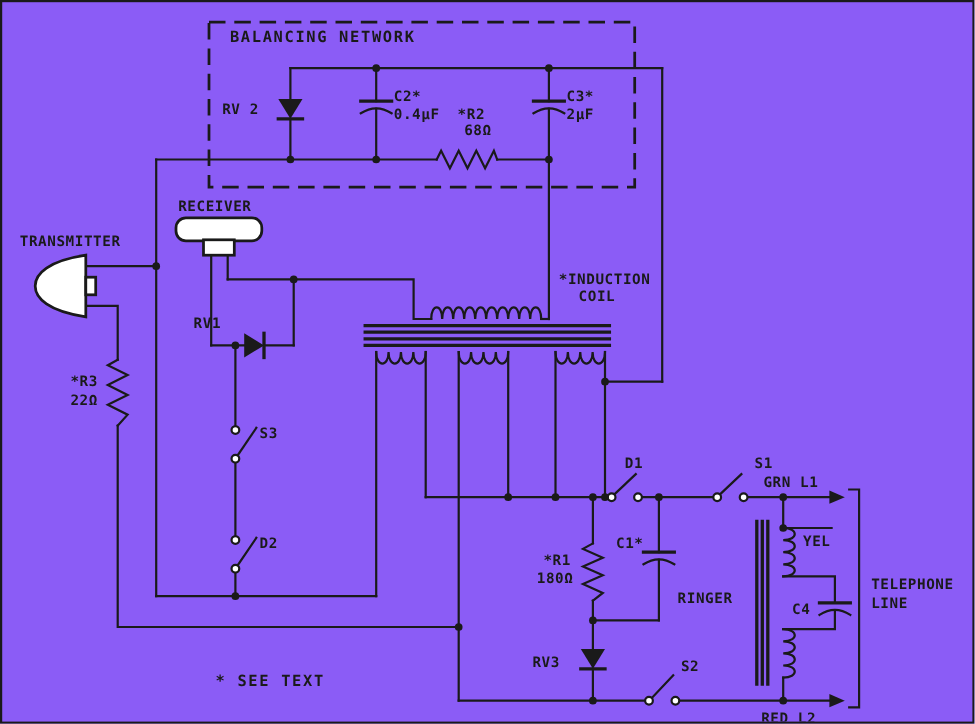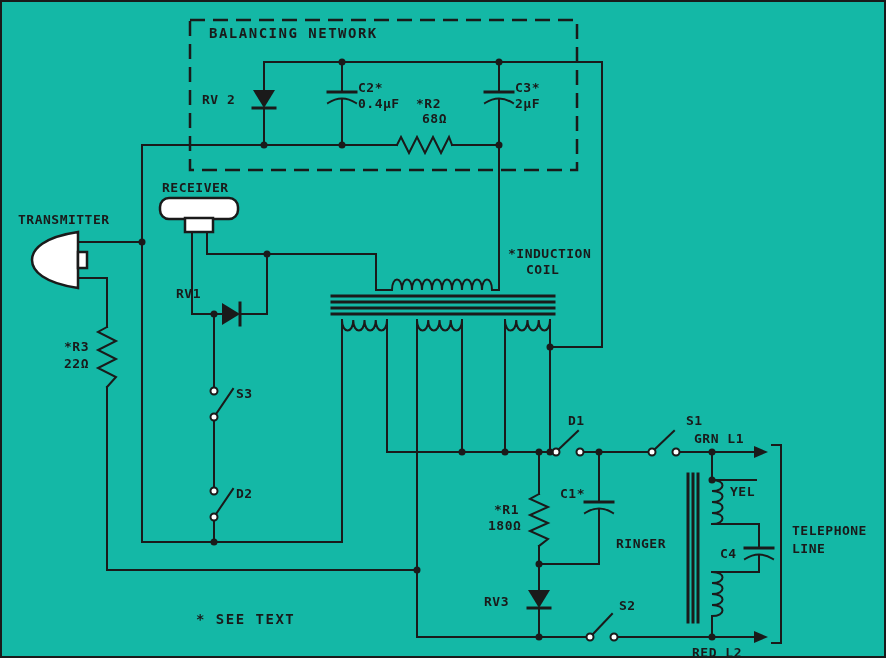--- a/index.html
+++ b/index.html
@@ -1,18 +1,18 @@
 <!DOCTYPE html>
 <html><head>
 <meta charset="utf-8">
 <style>
   html,body{margin:0;padding:0;background:#ffffff;}
   .frame{
     width:886px;height:658px;box-sizing:border-box;
-    border:2px solid #1a1a1a;background:#14b8a6;position:relative;overflow:hidden;
+    border:2px solid #1a1a1a;background:#8b5cf6;position:relative;overflow:hidden;
   }
   svg{display:block;}
   .w{stroke:#1a1a1a;stroke-width:2;fill:none;stroke-linecap:square;}
   .thick{stroke:#1a1a1a;stroke-width:3;fill:none;stroke-linecap:square;}
   .dash{stroke:#1a1a1a;stroke-width:2.5;fill:none;stroke-dasharray:15 8;}
   .sym{fill:#1a1a1a;stroke:none;}
   .bar{stroke:#1a1a1a;stroke-width:3;fill:none;stroke-linecap:square;}
   .term{fill:#ffffff;stroke:#1a1a1a;stroke-width:2;}
   .dot{fill:#1a1a1a;stroke:none;}
   .body-outline{fill:#ffffff;stroke:#1a1a1a;stroke-width:2.5;}

